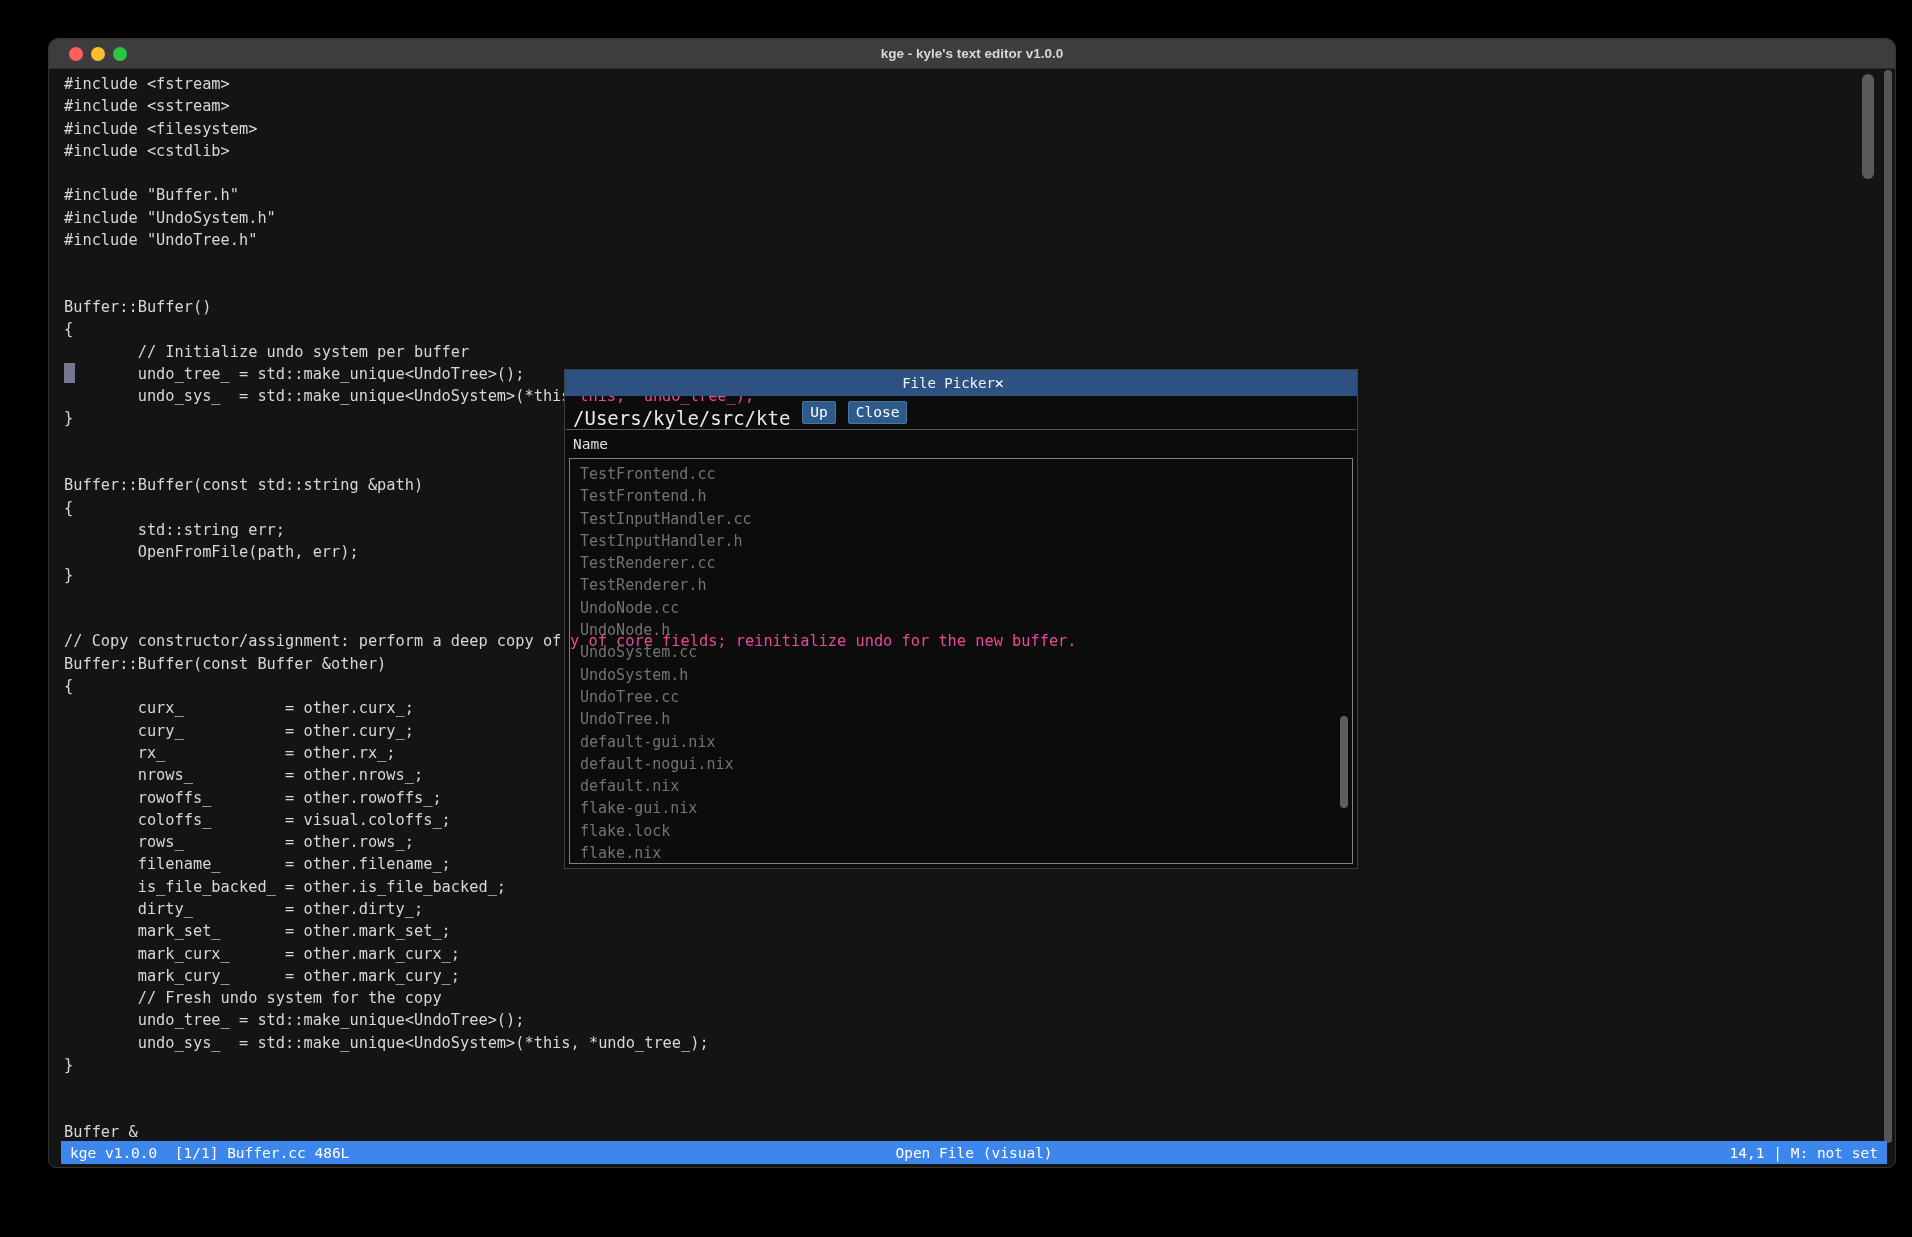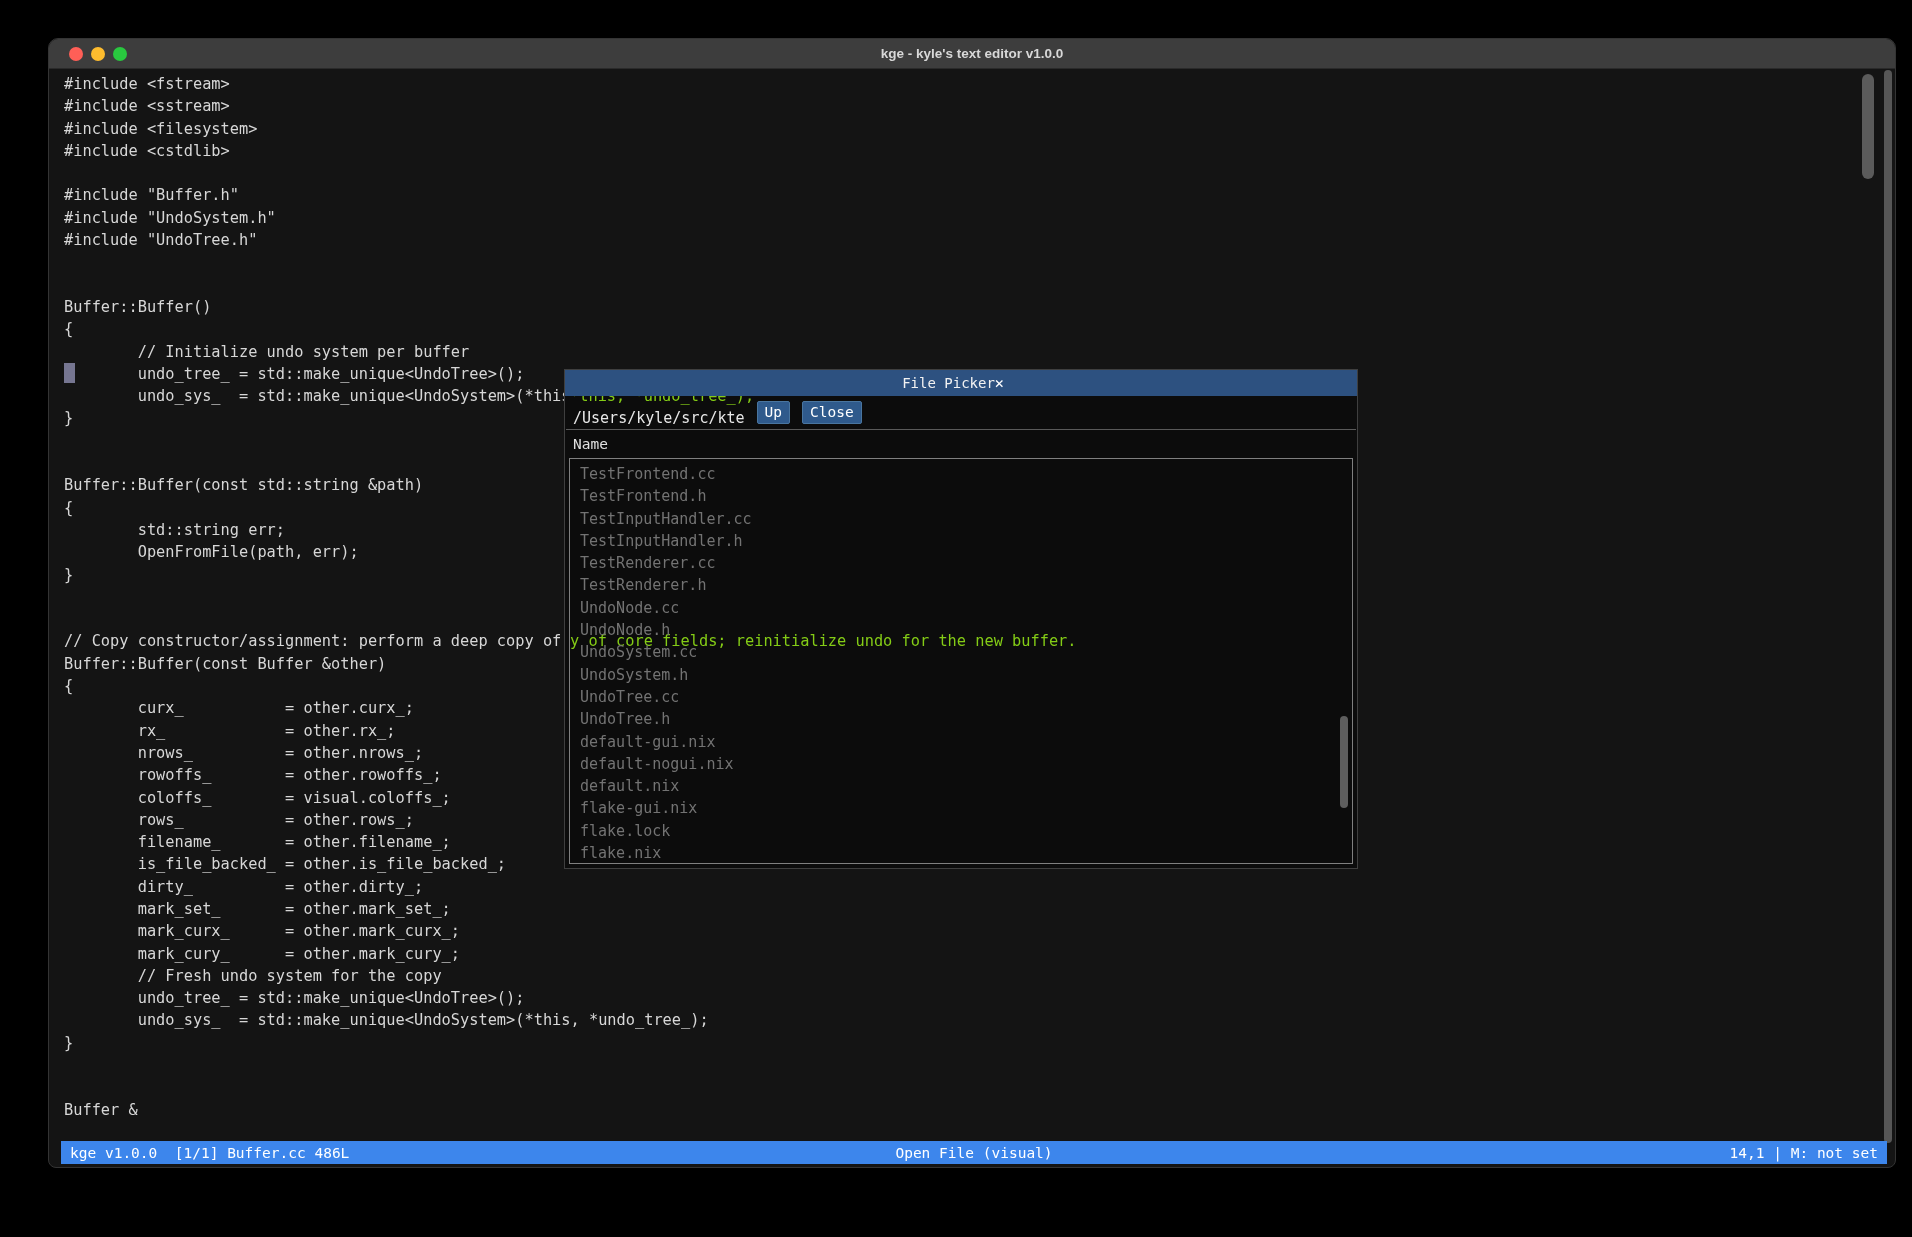--- a/index.html
+++ b/index.html
@@ -40,31 +40,31 @@
                background:var(--status_blue,#3d86ec);
                display:flex; align-items:center; justify-content:space-between;
                padding:0 9px; font-size:14.5px; color:#fff; }
   .statusbar span { white-space:pre; }
   .sb-center { position:absolute; left:50%; transform:translateX(-50%); }
 
   
   .dialog { position:absolute; left:515px; top:330px; width:794px; height:500px;
             background:#0c0c0c; border:1px solid #3f3f3f; z-index:10; }
   .ghost { position:absolute; white-space:pre; font-size:15.3px;
-           color:#84cc16; z-index:0; line-height:22.3px; }
+           color:#ec4899; z-index:0; line-height:22.3px; }
   .ghost-top  { left:5px; top:15px; }
   .ghost-list { left:5px; top:260px; }
   .fp-title { position:relative; z-index:2; height:26px;
               background:var(--dialog_title_blue,#2d5180);
               display:flex; align-items:center; justify-content:center;
               padding:0 24px 0 8px; color:#f2f2f2; font-size:14px; }
   .fp-close { font-size:15px; color:#fff; cursor:default; }
   .fp-path-row { position:relative; z-index:1; height:33px;
                  display:flex; align-items:center; padding-left:8px; }
-  .fp-path { color:#e8e8e8; font-size:15px; white-space:pre;margin-top:11px; }
+  .fp-path { color:#e8e8e8; font-size:19px; white-space:pre;margin-top:11px; }
   .fp-btn { font-family:"DejaVu Sans Mono", monospace; font-size:14.5px;
             color:#fff; background:var(--button_blue,#2f5a8c);
             border:1px solid #49759f; border-radius:2px;
             padding:1px 7px 2px; margin-left:12px; line-height:18px; }
   .fp-sep { height:1px; background:#5a5a5a; margin:0 1px; position:relative; z-index:1; }
   .fp-name { position:relative; z-index:1; height:28px; display:flex; align-items:center;
              padding-left:8px; color:#e0e0e0; font-size:14.5px; }
   .fp-list { position:relative; z-index:1; margin:0 4px; height:406px;
              border:1px solid #808080; padding-top:4px; overflow:hidden; }
   .file-item { height:22.3px; line-height:22.3px; padding-left:10px;
@@ -112,20 +112,21 @@
           <div class="code-line">{</div>
           <div class="code-line">        std::string err;</div>
           <div class="code-line">        OpenFromFile(path, err);</div>
           <div class="code-line">}</div>
           <div class="code-line"></div>
           <div class="code-line"></div>
           <div class="code-line">// Copy constructor/assignment: perform a deep copy of core fields; reinitialize undo for the new buffer.</div>
           <div class="code-line">Buffer::Buffer(const Buffer &amp;other)</div>
           <div class="code-line">{</div>
           <div class="code-line">        curx_           = other.curx_;</div>
+          <div class="code-line">        cury_           = other.cury_;</div>
           <div class="code-line">        rx_             = other.rx_;</div>
           <div class="code-line">        nrows_          = other.nrows_;</div>
           <div class="code-line">        rowoffs_        = other.rowoffs_;</div>
           <div class="code-line">        coloffs_        = visual.coloffs_;</div>
           <div class="code-line">        rows_           = other.rows_;</div>
           <div class="code-line">        filename_       = other.filename_;</div>
           <div class="code-line">        is_file_backed_ = other.is_file_backed_;</div>
           <div class="code-line">        dirty_          = other.dirty_;</div>
           <div class="code-line">        mark_set_       = other.mark_set_;</div>
           <div class="code-line">        mark_curx_      = other.mark_curx_;</div>

